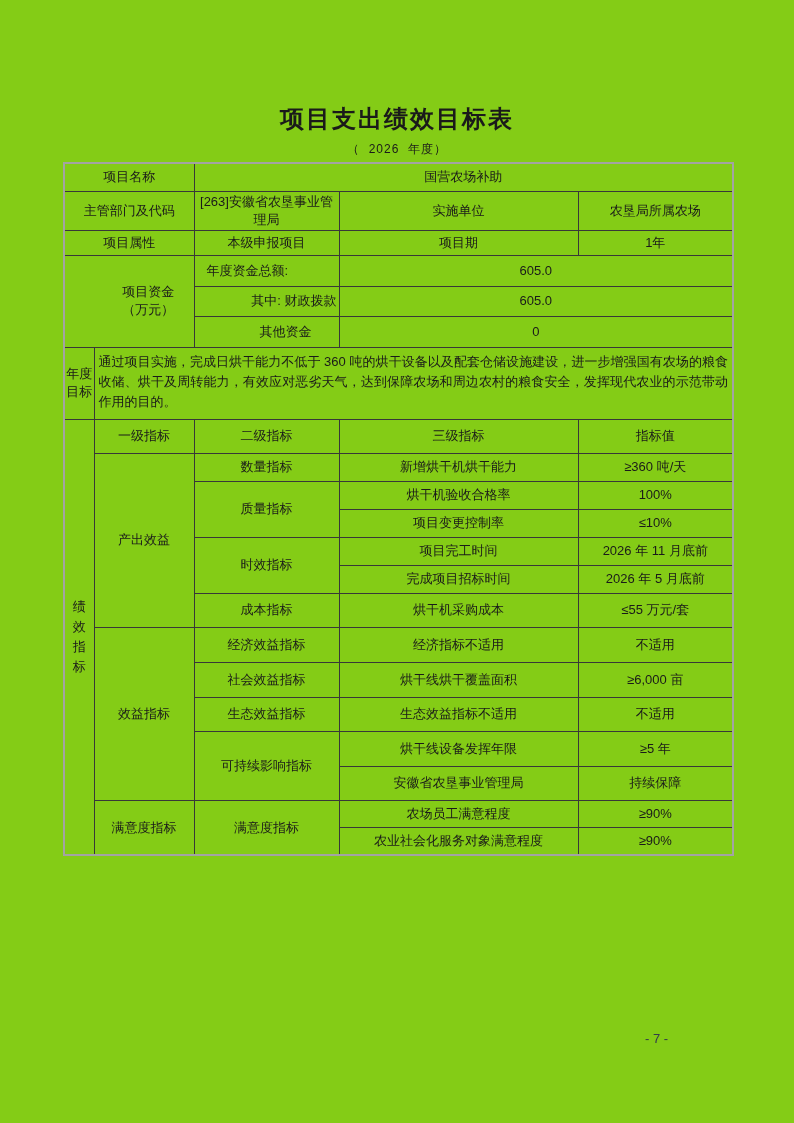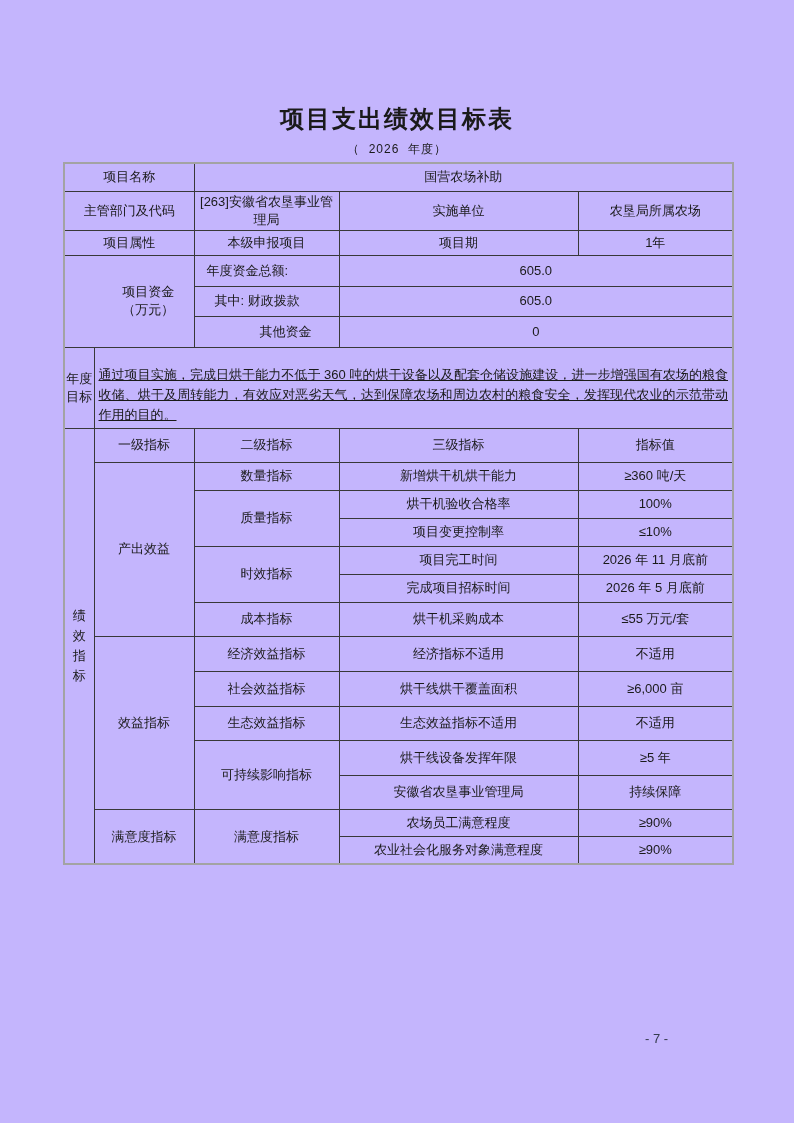--- a/index.html
+++ b/index.html
@@ -1,33 +1,33 @@
 <!DOCTYPE html>
 <html><head>
 <meta charset="utf-8">
 <style>
   html,body{margin:0;padding:0;background:#ffffff;}
-  .page{position:relative;width:794px;height:1123px;background:#c4b5fd;
+  .page{position:relative;width:794px;height:1123px;background:#84cc16;
         font-family:"Liberation Sans",sans-serif;color:#1a1a1a;overflow:hidden;}
   .doc-title{position:absolute;top:103px;left:0;width:794px;text-align:center;
              font-size:24px;font-weight:bold;letter-spacing:2px;}
   .doc-subtitle{position:absolute;top:141px;left:0;width:794px;text-align:center;
                 font-size:12px;letter-spacing:1px;white-space:pre;}
   table.main{position:absolute;left:63px;top:162px;width:669px;
              border-collapse:collapse;table-layout:fixed;
              font-size:13px;border:2px solid #a3a3a3;}
   td{border:1px solid #383838;text-align:center;vertical-align:middle;
      padding:1px 2px;line-height:1.4;word-break:break-all;overflow:hidden;}
   .pre{white-space:pre-line;padding-left:40px;}
   .tl{text-align:left;}
   .pl6{padding-left:12px;}
-  .pl20{padding-left:20px;}
+  .pl20{padding-left:20px;text-align:right;}
   .pl65{padding-left:65px;}
-  .goal-text{text-align:justify;vertical-align:top;padding:17px 4px 3px 4px;
-             line-height:20px;text-decoration:underline;}
+  .goal-text{text-align:justify;vertical-align:top;padding:4px 4px 3px 4px;
+             line-height:20px;}
   .vert{white-space:pre-line;line-height:20px;padding:0;}
   .nopad{padding:1px 0;}
   
   .h28{height:28px;} .h35{height:35px;} .h25{height:25px;}
   .h31{height:31px;} .h30{height:30px;} .h72{height:72px;margin-left:6px;}
   .h34{height:34px;} .h27{height:27px;} .h28b{height:28px;}
   .hv35{height:35px;} .hv34{height:34px;}
   .page-number{position:absolute;left:645px;top:1031px;font-size:13px;
                color:#343b4d;white-space:pre;}
 </style>

